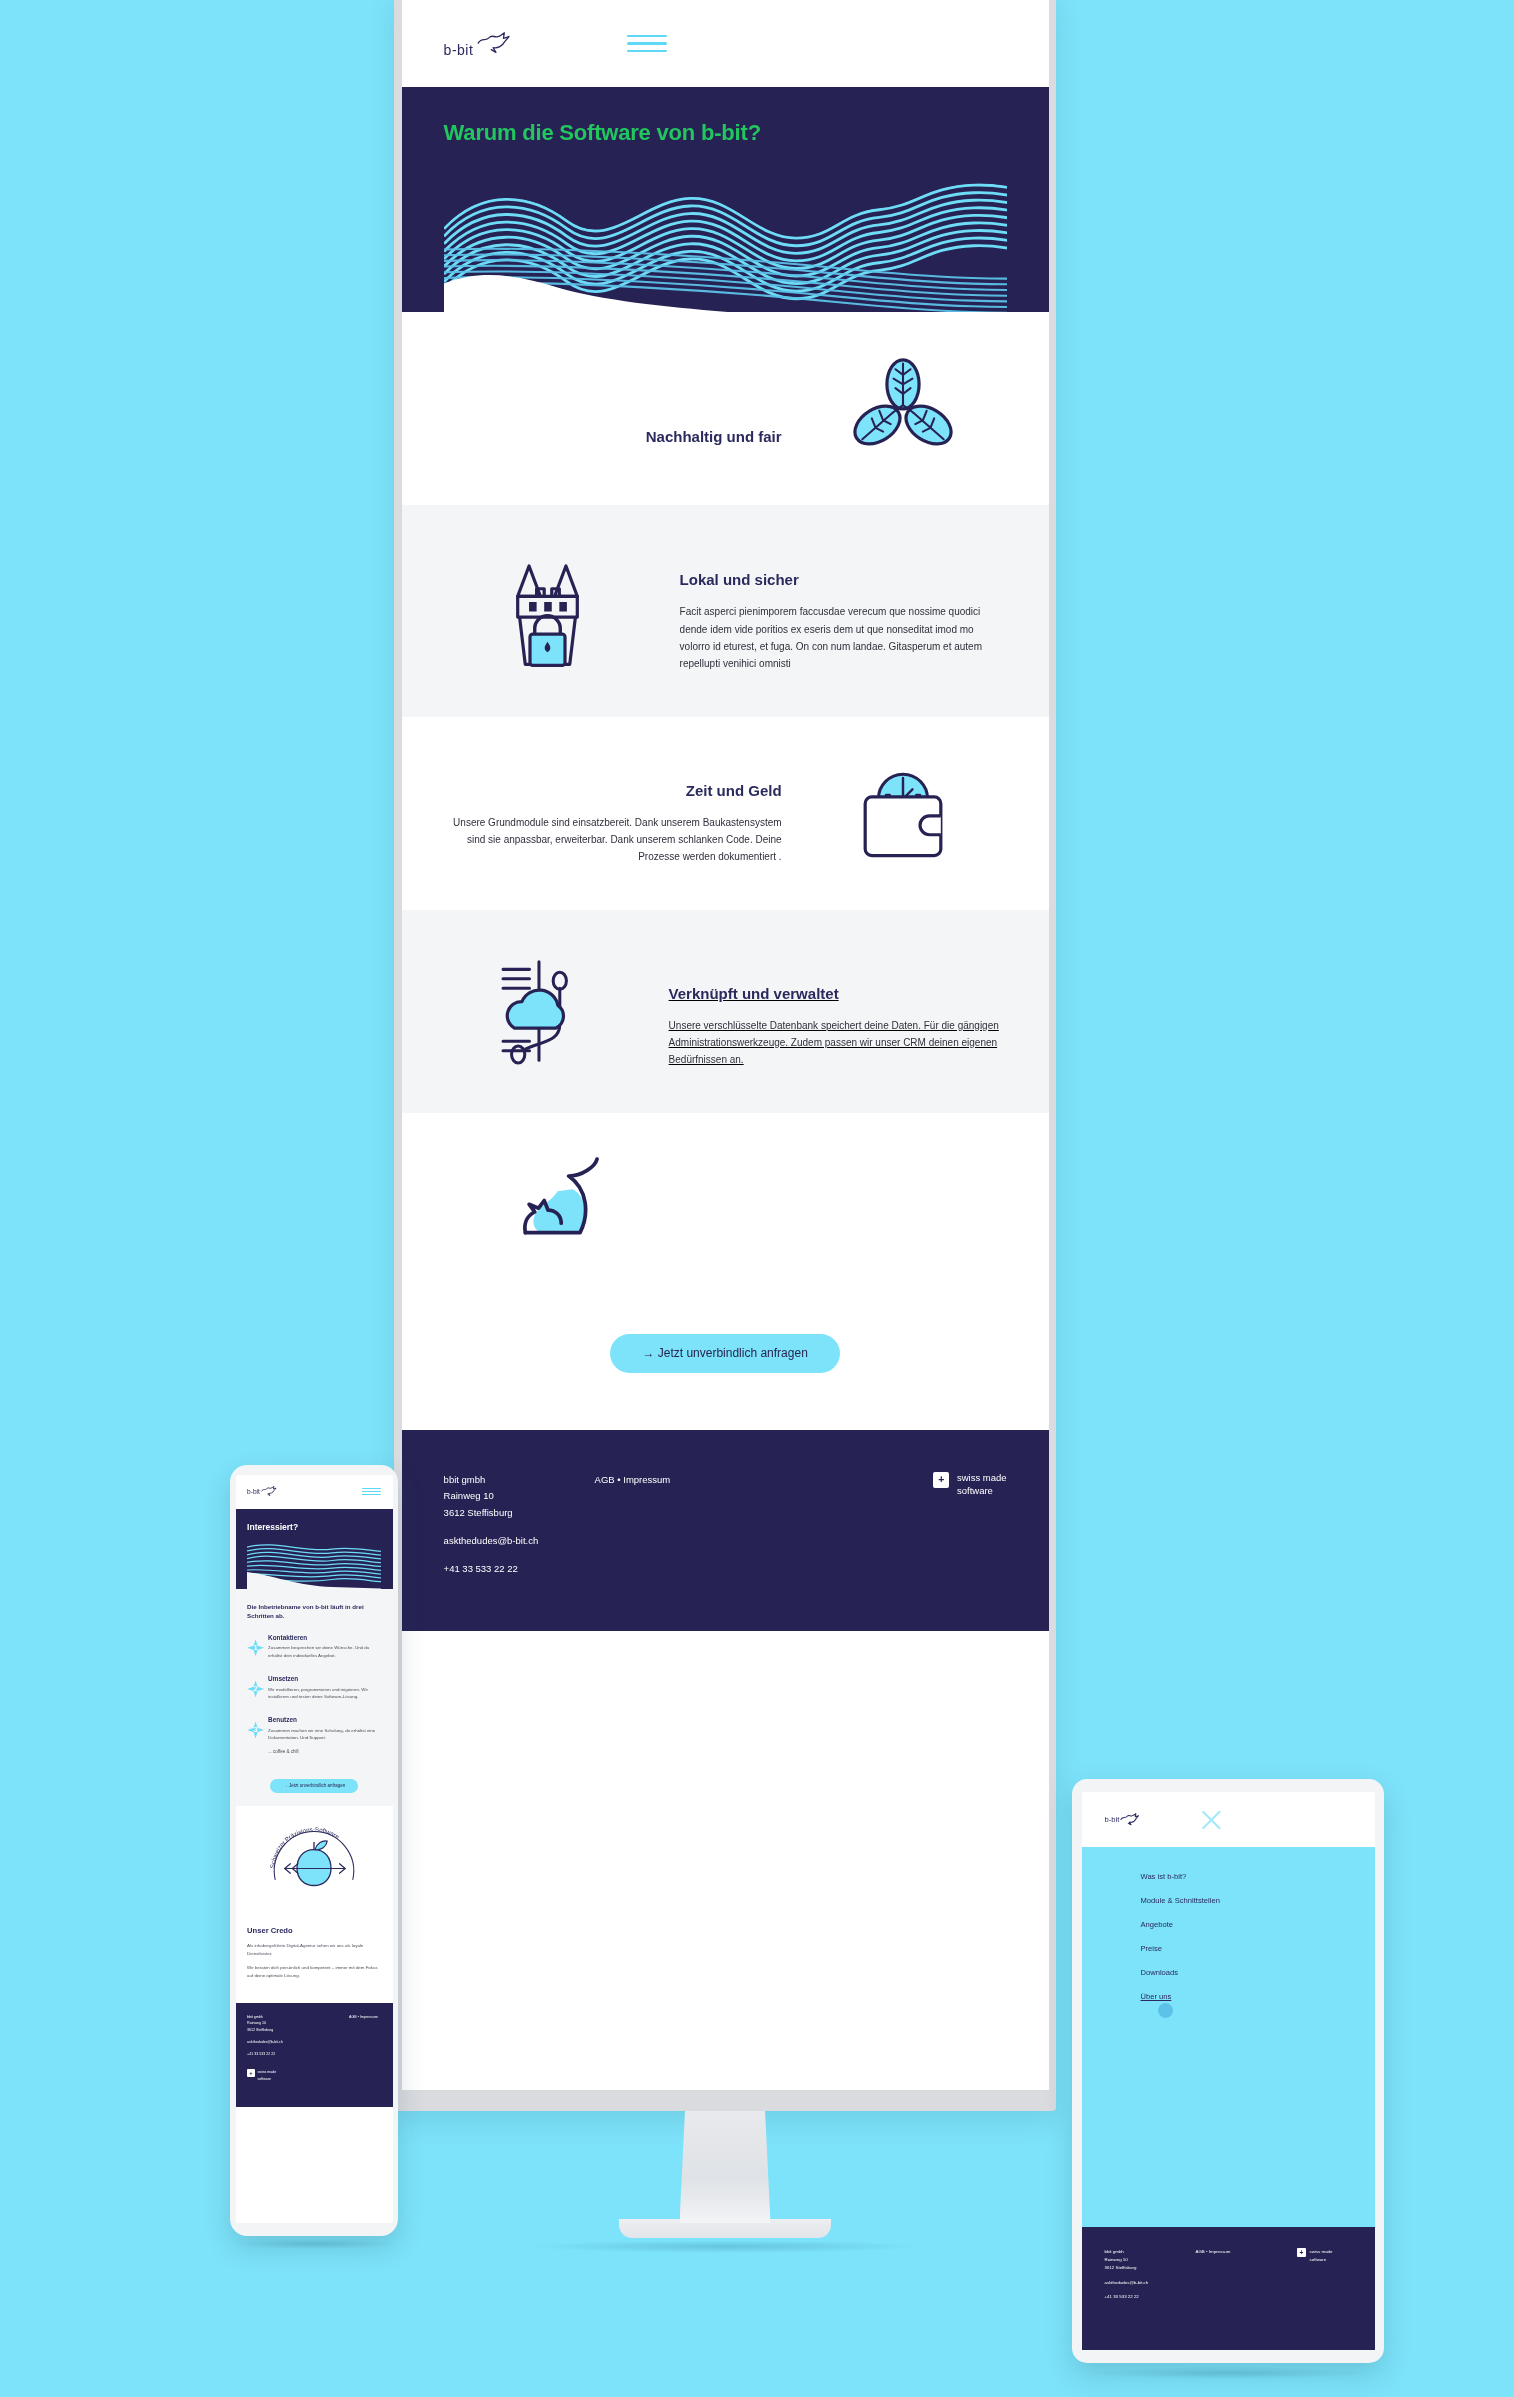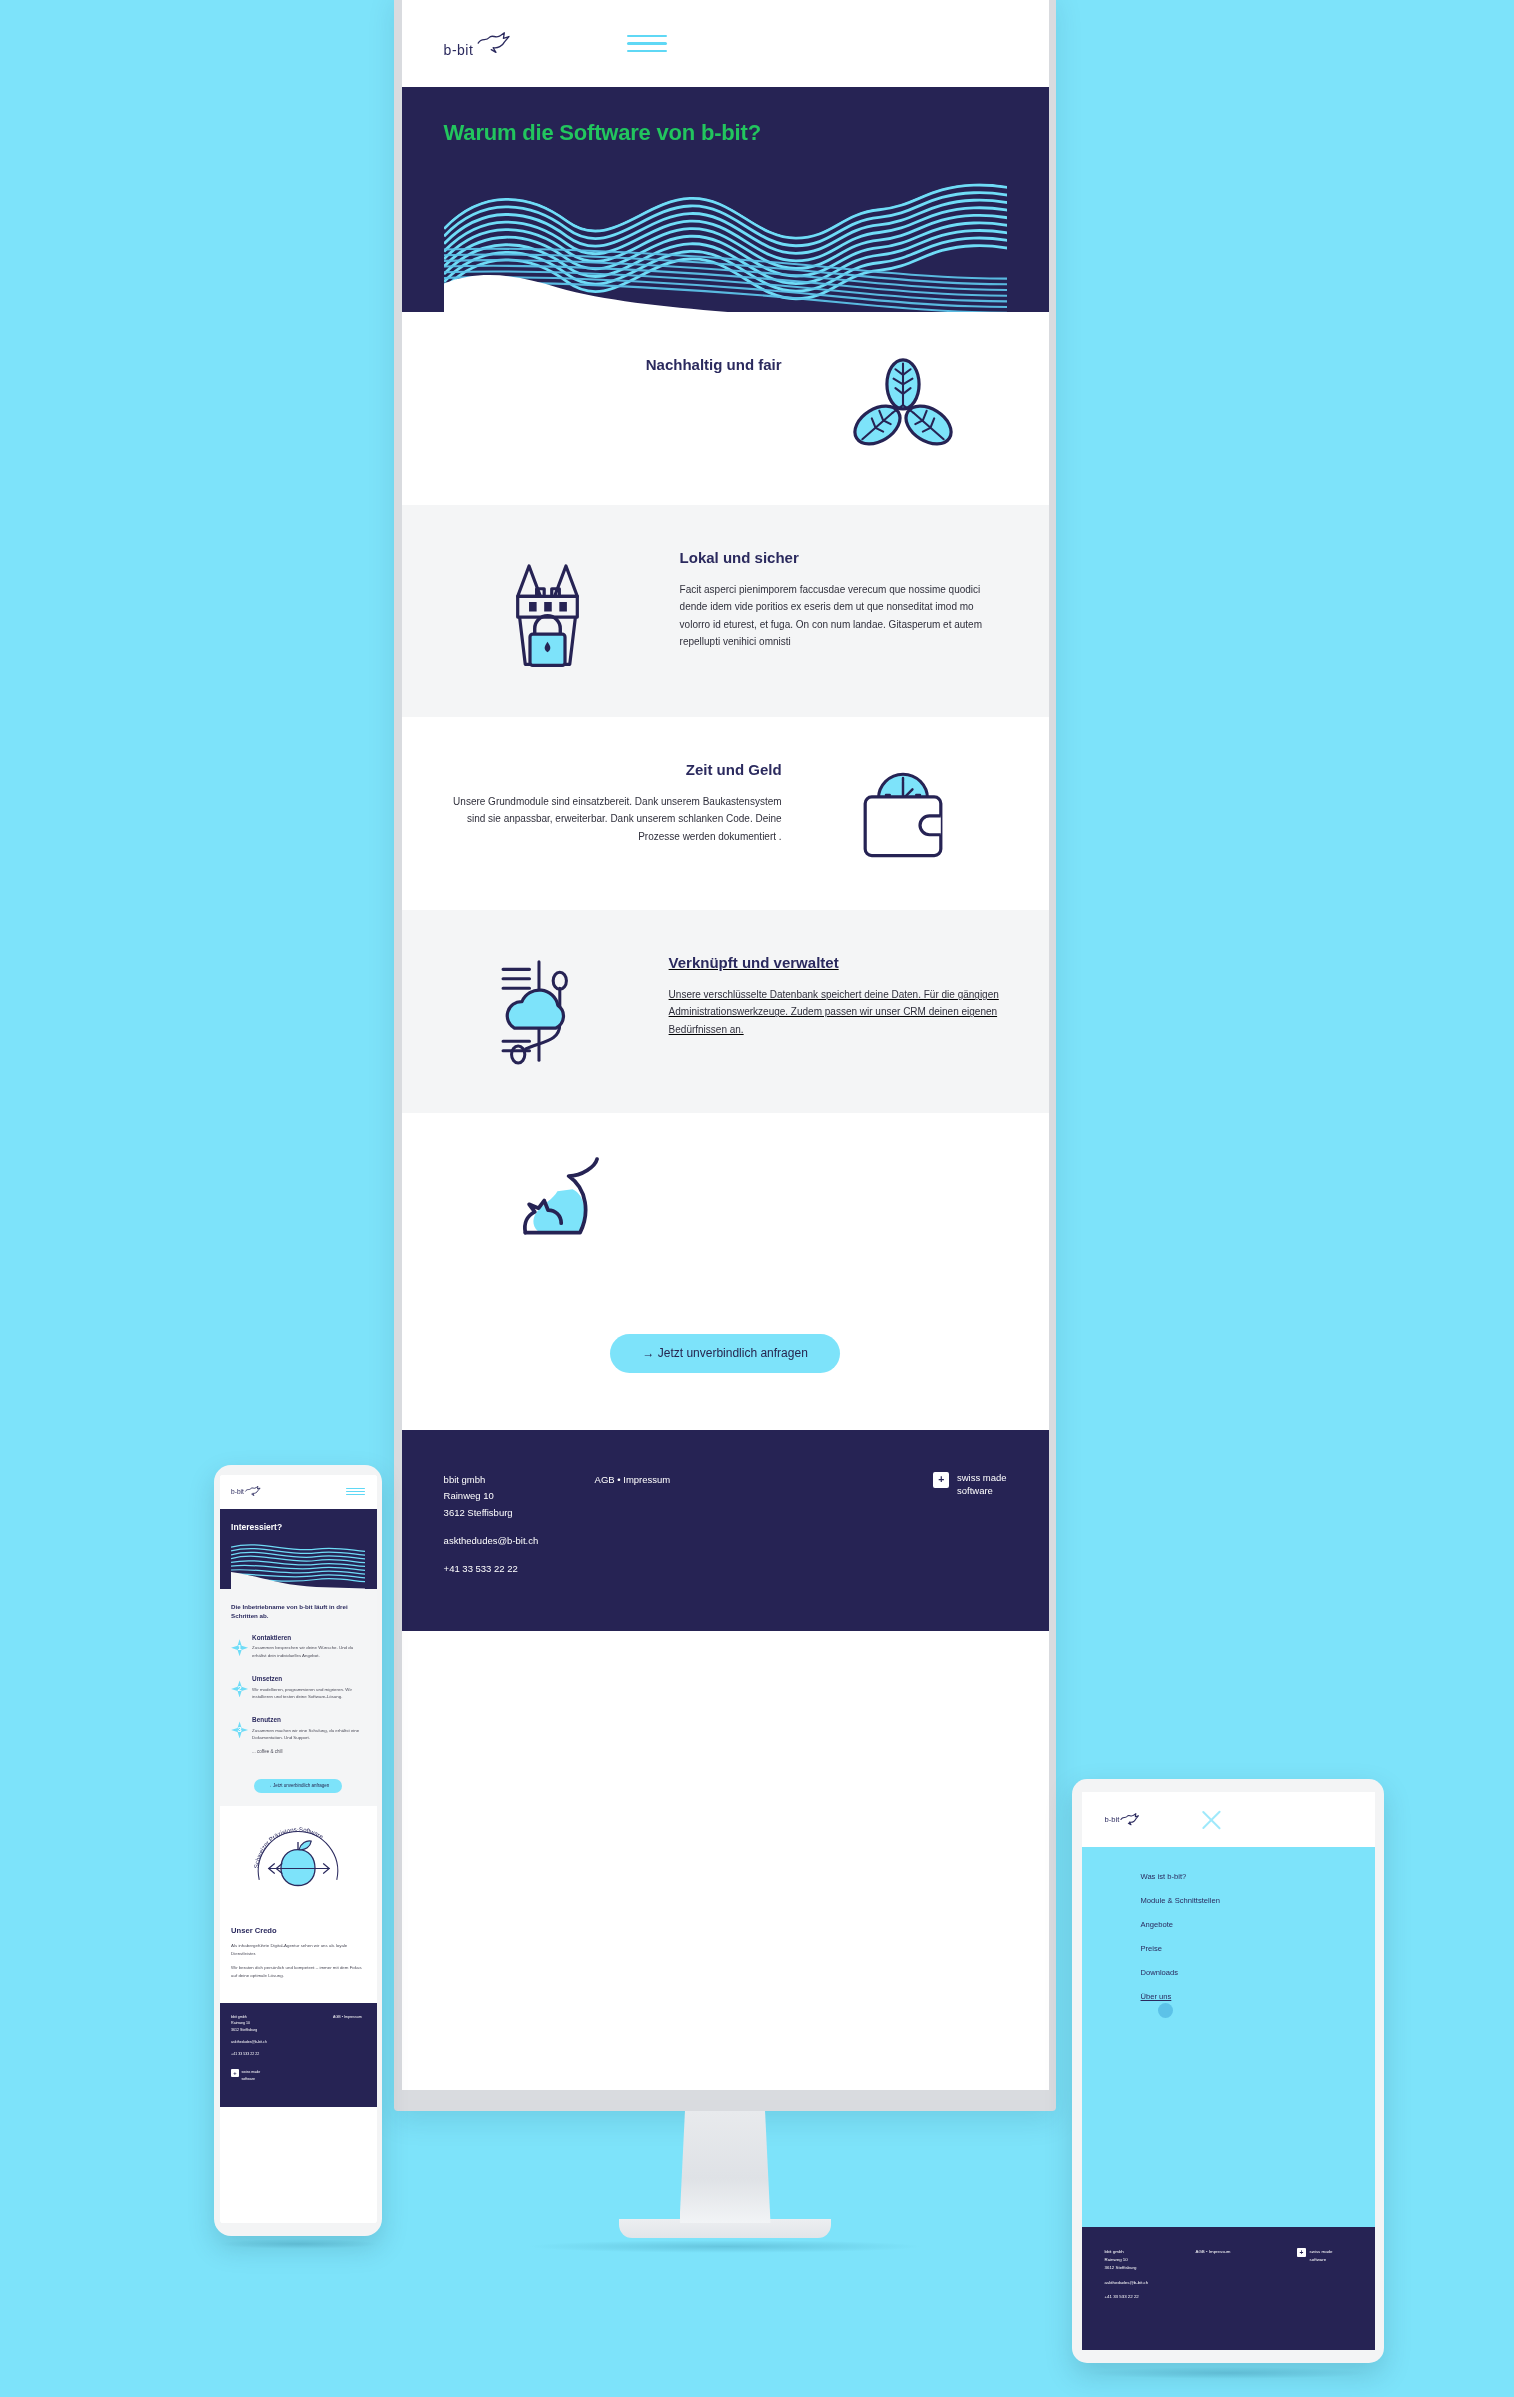--- a/index.html
+++ b/index.html
@@ -40,21 +40,21 @@
   .logo-wrap{ display:flex; align-items:flex-end; gap:1.9px; }
   .logo-text{ font-size:14px; color:#2b2a5e; letter-spacing:0.5px; font-family:"Liberation Sans",sans-serif;}
   .burger{ margin-left:112px; display:flex; flex-direction:column; gap:4.7px; }
   .burger i{ display:block; width:40px; height:2.8px; background:#5fd8f5; border-radius:1.9px; }
 
   .hero{ background:#262354; padding:32px 42px 0 42px; position:relative; }
   .hero h1{ color:#22c55e; font-size:22px; line-height:1.28; font-weight:700; letter-spacing:-0.2px; }
   .hero p{ color:#fff; font-size:12px; line-height:1.62; margin-top:19px; max-width:350px; font-weight:600;}
   .hero-waves{ height:142px; margin-top:23px; position:relative; overflow:hidden; }
 
-  .feature{ padding:44px 42px 45px; display:flex; align-items:flex-start; gap:17px; }
+  .feature{ padding:44px 42px 45px; display:flex; align-items:flex-end; gap:17px; }
   .feature.alt{ background:#f4f5f6; }
   .feature .txt{ flex:1; }
   .feature .txt h2{ color:#2b2a5e; font-size:15px; margin-bottom:15px; font-weight:700;}
   .feature .txt p{ color:#2f2f3b; font-size:10px; line-height:1.72; }
   .feature.right-icon .txt{ text-align:right; }
   .feature.left-icon .txt{ text-align:left; }
   .feature .art{ width:208px; display:flex; justify-content:center; align-items:center; }
 
   .cta-band{ padding:42px 0 57px; display:flex; justify-content:center; background:#fff;}
   .cta-btn{ background:#7de3fa; color:#26254f; border:none; border-radius:21px;
@@ -64,21 +64,21 @@
   .site-footer{ background:#262354; color:#fff; padding:42px 42px 53px; display:flex; font-size:9.5px; line-height:1.75;}
   .sf-col1{ width:151px; }
   .sf-col2{ width:208px; }
   .sf-col3{ margin-left:auto; display:flex; gap:7.6px; align-items:flex-start;}
   .sms-box{ width:16px;height:16px;background:#fff;border-radius:1.9px;display:flex;align-items:center;justify-content:center;
      color:#262354;font-size:10.4px;font-weight:700;line-height:1;}
   .sms-txt{ font-size:9.5px; line-height:1.35; }
   .mail-gap{ display:block; height:11.4px; }
 
   
-  .phone{ position:absolute; left:214px; top:1465px; width:168px; z-index:6; }
+  .phone{ position:absolute; left:230px; top:1465px; width:168px; z-index:6; }
   .phone-body{ background:#f3f4f5; border-radius:17px; padding:9.5px 5.7px 13.2px;
     box-shadow:0 11.4px 26.5px rgba(20,60,80,.18); }
   .phone-screen{ width:157px; height:748px; background:#fff; overflow:hidden; border-radius:2.8px; position:relative;}
   .ph-header{ height:34px; background:#fff; display:flex; align-items:center; padding:0 11.4px; }
   .ph-logo{ font-size:6.6px; color:#2b2a5e; }
   .ph-burger{ margin-left:auto; display:flex; flex-direction:column; gap:1.9px;}
   .ph-burger i{ width:19px;height:1.4px;background:#5fd8f5;display:block;border-radius:0.9px;}
   .ph-hero{ background:#262354; padding:13.2px 11.4px 0; }
   .ph-hero h3{ color:#fff; font-size:8.5px; font-weight:700; }
   .ph-waves{ height:57px; position:relative; overflow:hidden; }

